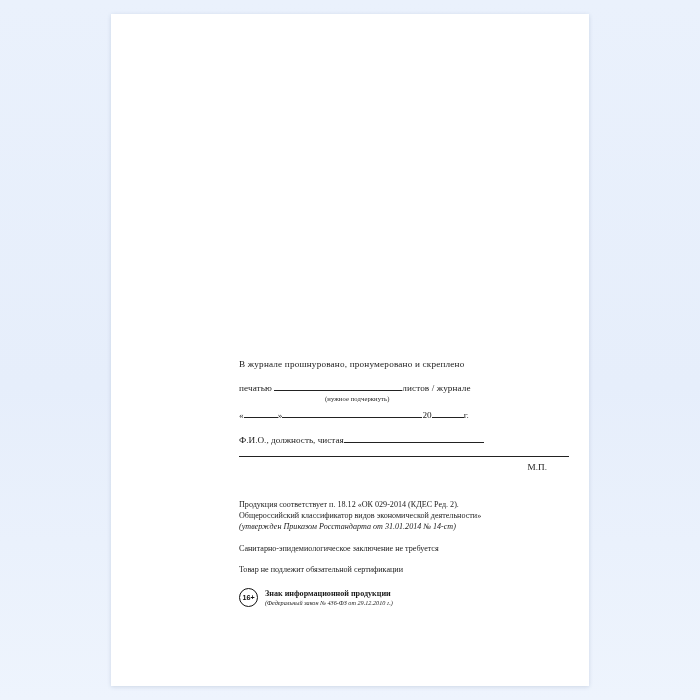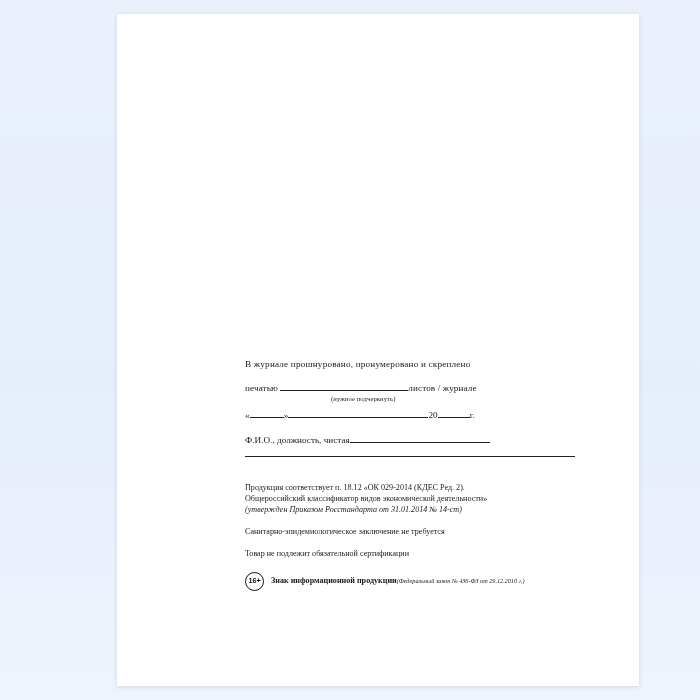--- a/index.html
+++ b/index.html
@@ -14,23 +14,23 @@
     overflow: hidden;
   }
   .stage {
     position: relative;
     width: 700px;
     height: 700px;
     background: linear-gradient(180deg, #eaf1fc 0%, #e6eefb 55%, #eef4fd 100%);
   }
   .page {
     position: absolute;
-    left: 117px;
+    left: 111px;
     top: 14px;
-    width: 522px;
+    width: 478px;
     height: 672px;
     background: #ffffff;
     box-shadow: 0 1px 4px rgba(60, 90, 130, 0.18);
   }
   .content {
     position: absolute;
     left: 128px;
     top: 345px;
     width: 330px;
     color: #1a1a1a;
@@ -114,21 +114,21 @@
     align-items: center;
     justify-content: center;
     font-size: 7.2px;
     font-weight: bold;
     font-family: Liberation Sans, sans-serif;
     color: #111;
     margin-right: 7px;
   }
   .info-texts {
     display: flex;
-    flex-direction: row;
+    flex-direction: column;
     justify-content: space-between;
   }
   .info-title {
     font-size: 8.1px;
     font-weight: bold;
     line-height: 1.2;
   }
   .info-sub {
     font-size: 6.2px;
     font-style: italic;
@@ -156,20 +156,21 @@
         <div class="line3">
           <span>«</span><span class="rule rule-b"></span><span>»</span><span class="rule rule-e"></span><span>20</span><span class="rule rule-d"></span><span>г.</span>
         </div>
 
         <div class="line4">
           <span>Ф.И.О., должность, чистая</span><span class="rule rule-e"></span>
         </div>
 
         <div class="longrule"></div>
 
+        <div class="mp">М.П.</div>
       </div>
 
       <div class="block-lower">
         <div class="para">
           <div>Продукция соответствует п. 18.12 «ОК 029-2014 (КДЕС Ред. 2).</div>
           <div>Общероссийский классификатор видов экономической деятельности»</div>
           <div><em>(утвержден Приказом Росстандарта от 31.01.2014 № 14-ст)</em></div>
         </div>
         <div class="para">Санитарно-эпидемиологическое заключение не требуется</div>
         <div class="para">Товар не подлежит обязательной сертификации</div>

